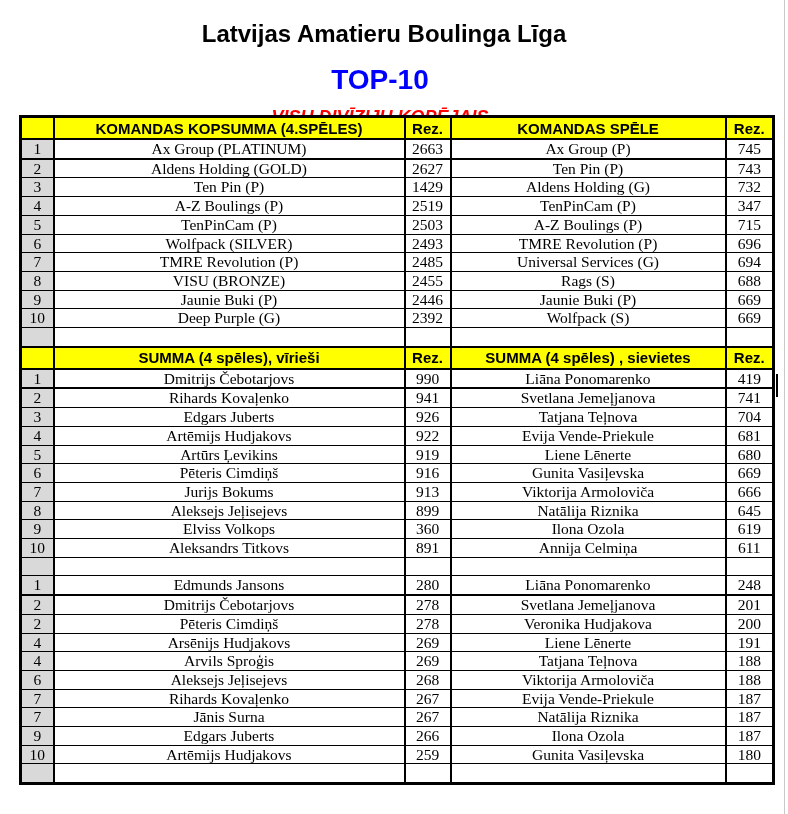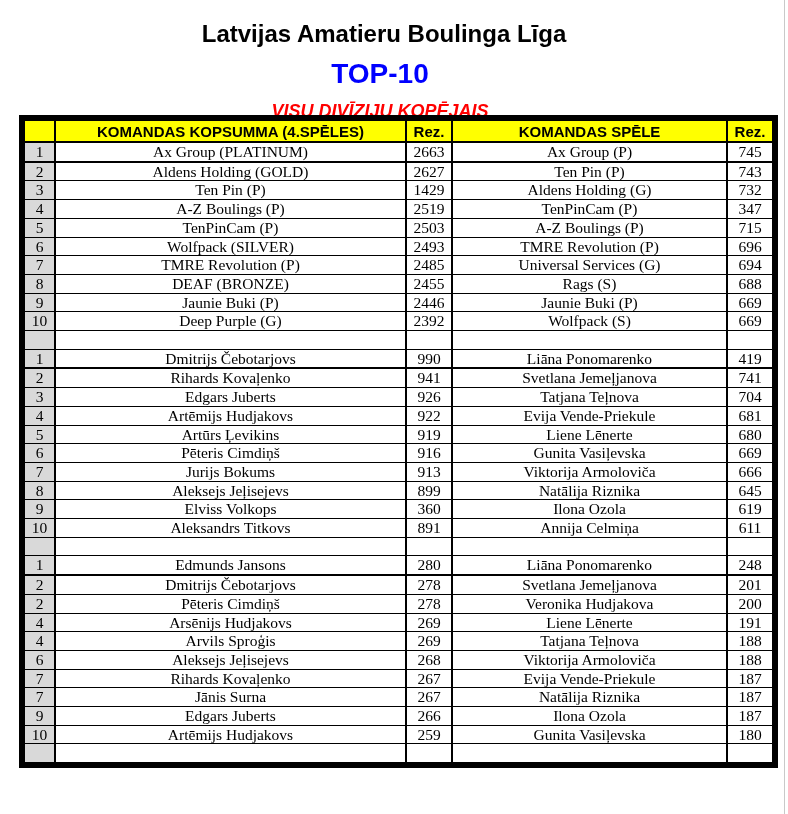--- a/index.html
+++ b/index.html
@@ -15,38 +15,38 @@
     text-align: center;
   }
   .doc-title {
     margin-top: 21px;
     font-weight: bold; font-size: 24px; line-height: 26px;
     color: #000000;
     font-family: "Liberation Sans", sans-serif;
     padding-left: 8px;
   }
   .top10-title {
-    margin-top: 12px;
+    margin-top: 18px;
     font-weight: bold; font-size: 28px; line-height: 30px;
     color: #0000ff;
     font-family: "Liberation Sans", sans-serif;
   }
   .division-title {
     margin-top: 12px;
     font-weight: bold; font-size: 18px; line-height: 20px;
     color: #ff0000;
     font-family: "Liberation Sans", sans-serif;
     font-style: italic;
   }
   table.league {
     position: absolute; left: 19px; top: 115px;
     width: 753px;
     border-collapse: collapse;
     table-layout: fixed;
-    border: 6px solid #000000;
+    border: 3px solid #000000;
   }
   table.league td, table.league th {
     padding: 0;
     overflow: hidden;
     white-space: nowrap;
     text-align: center;
     vertical-align: middle;
     border-left: 2px solid #000;
     border-right: 2px solid #000;
     border-top: 1px solid #000;
@@ -151,21 +151,21 @@
       </tr>
       <tr class="data-row">
         <td class="rank-cell">7</td>
         <td>TMRE Revolution (P)</td>
         <td>2485</td>
         <td>Universal Services (G)</td>
         <td>694</td>
       </tr>
       <tr class="data-row">
         <td class="rank-cell">8</td>
-        <td>DEAF (BRONZE)</td>
+        <td>VISU (BRONZE)</td>
         <td>2455</td>
         <td>Rags (S)</td>
         <td>688</td>
       </tr>
       <tr class="data-row">
         <td class="rank-cell">9</td>
         <td>Jaunie Buki (P)</td>
         <td>2446</td>
         <td>Jaunie Buki (P)</td>
         <td>669</td>
@@ -176,20 +176,27 @@
         <td>2392</td>
         <td>Wolfpack (S)</td>
         <td>669</td>
       </tr>
       <tr class="spacer-row">
         <td class="rank-cell"></td>
         <td></td>
         <td></td>
         <td></td>
         <td></td>
+      </tr>
+      <tr class="header-row">
+        <th></th>
+        <th>SUMMA (4 spēles), vīrieši</th>
+        <th>Rez.</th>
+        <th>SUMMA (4 spēles) , sievietes</th>
+        <th>Rez.</th>
       </tr>
       <tr class="data-row bold">
         <td class="rank-cell">1</td>
         <td>Dmitrijs Čebotarjovs</td>
         <td>990</td>
         <td>Liāna Ponomarenko</td>
         <td>419</td>
       </tr>
       <tr class="data-row">
         <td class="rank-cell">2</td>

